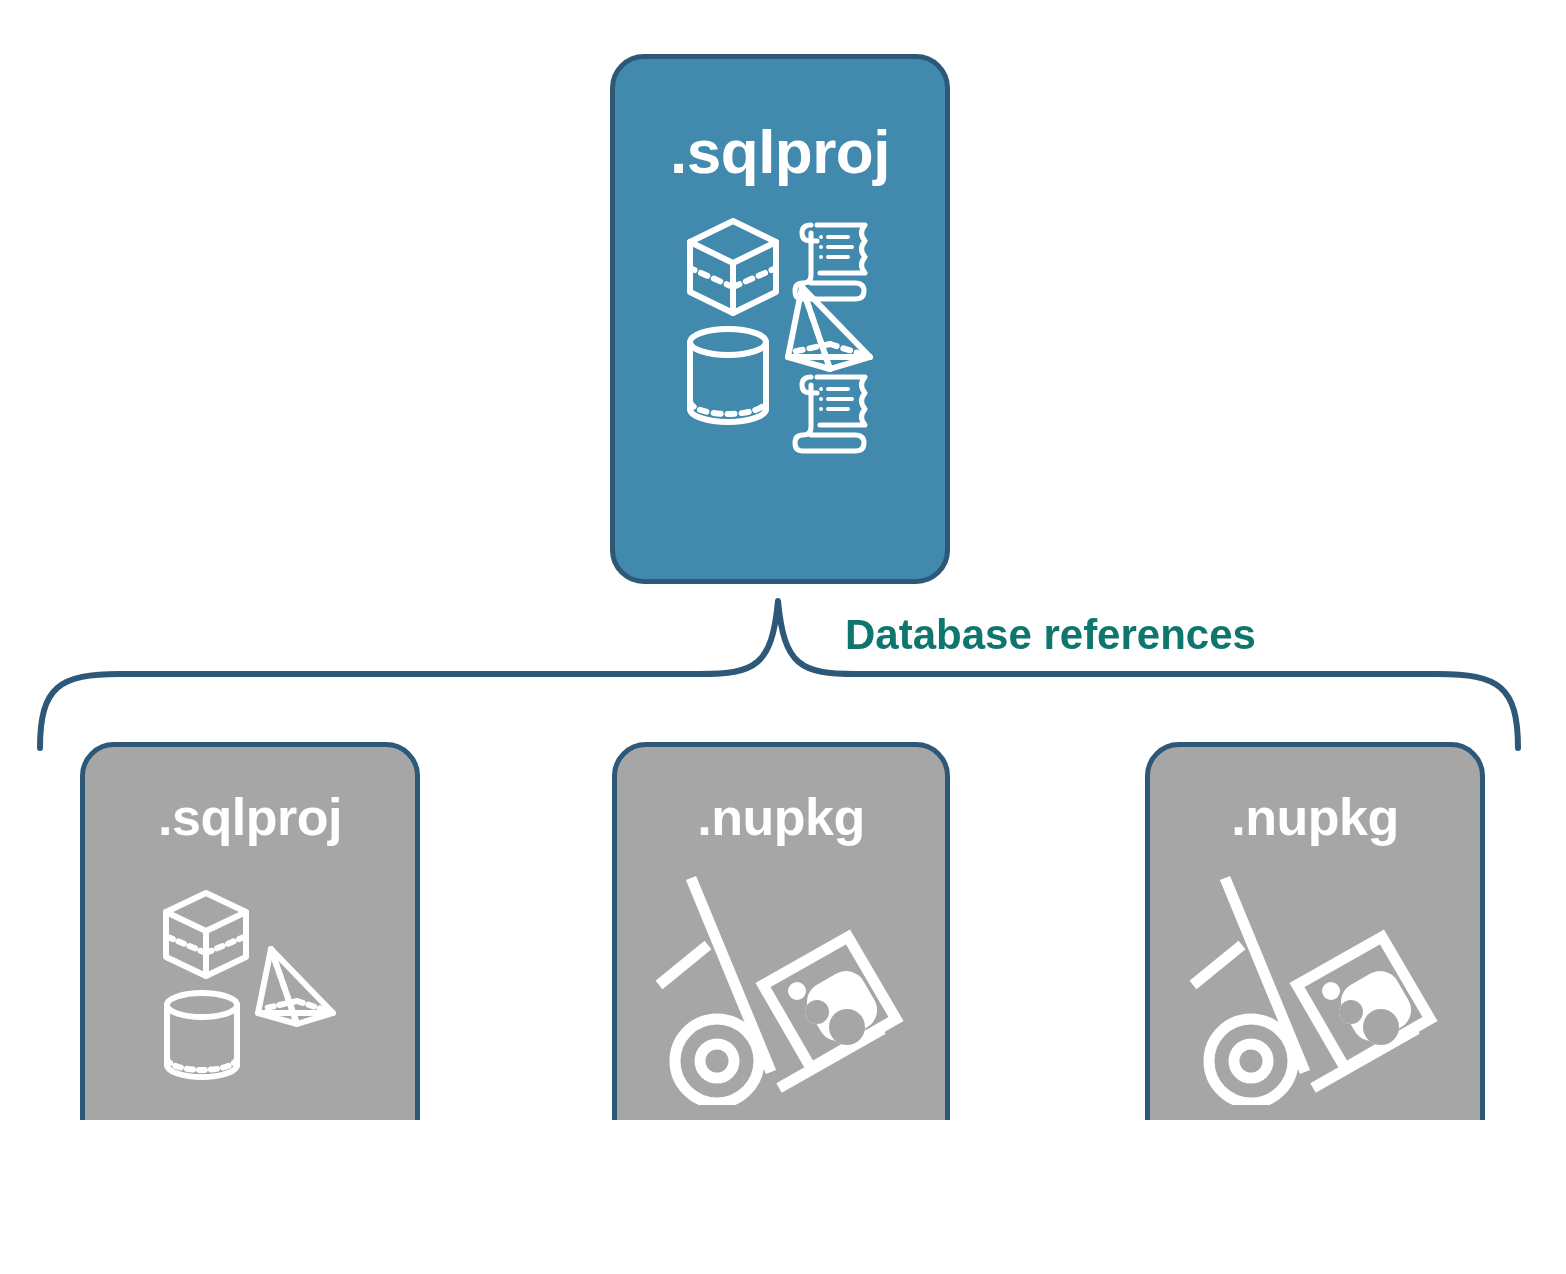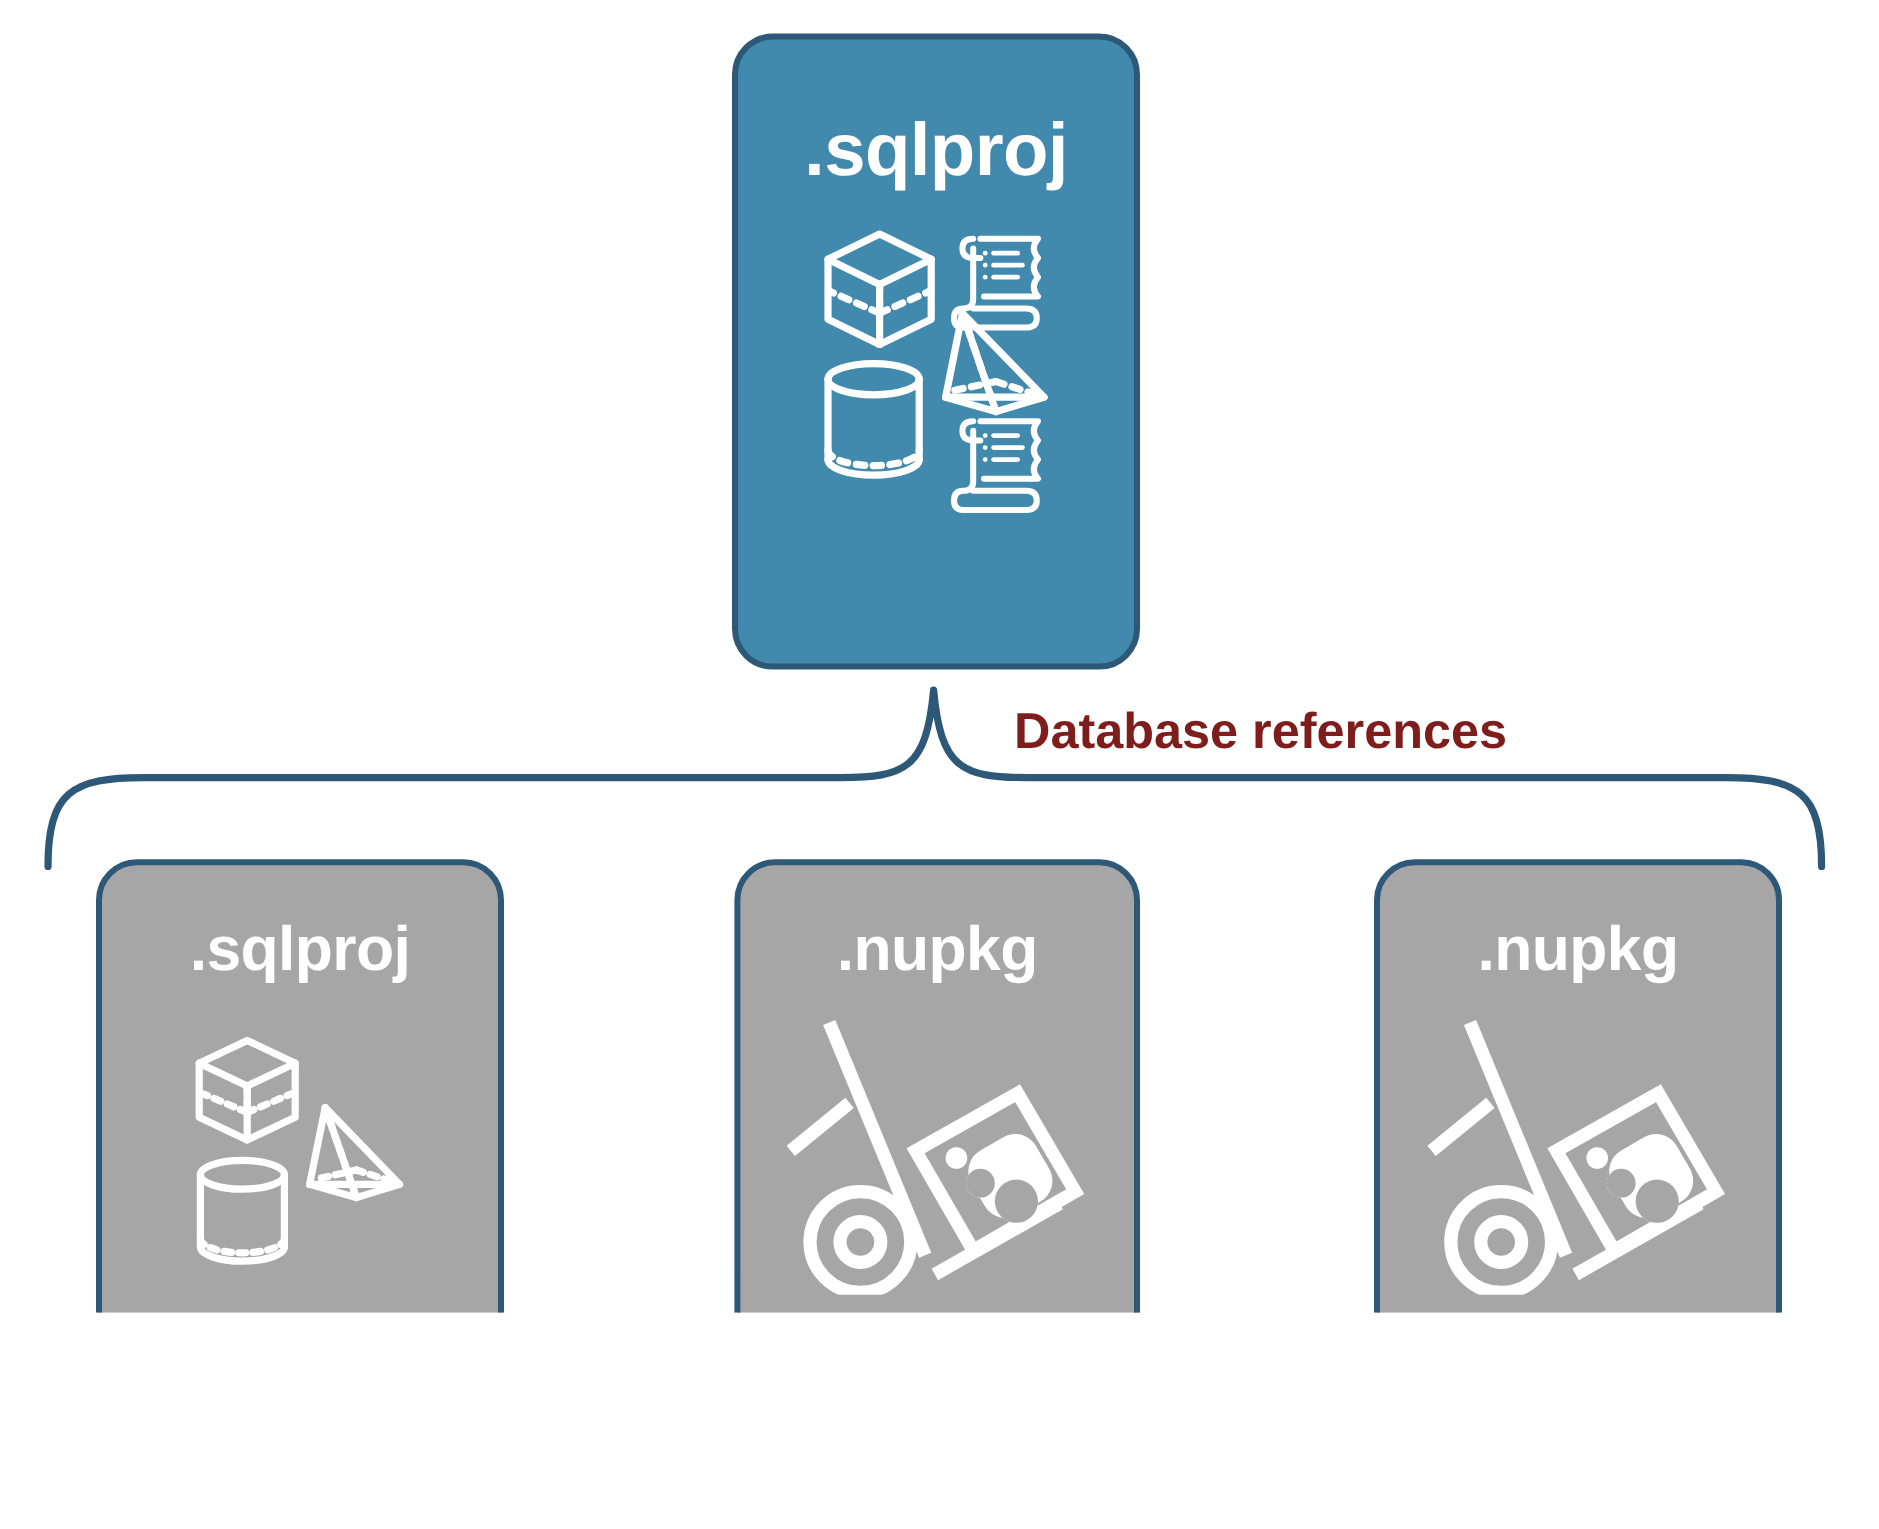--- a/index.html
+++ b/index.html
@@ -9,20 +9,21 @@
   }
   body {
     font-family: "Liberation Sans", sans-serif;
   }
   #canvas {
     position: relative;
     width: 1566px;
     height: 1094px;
     background: #ffffff;
     overflow: hidden;
+    margin-top: 26px;
   }
   .node {
     position: absolute;
     border-radius: 34px;
     border: 5px solid #2d5878;
     box-sizing: border-box;
     display: flex;
     flex-direction: column;
     align-items: center;
   }
@@ -44,21 +45,21 @@
   }
   .bracket-svg, .brace-svg {
     position: absolute;
     left: 0;
     top: 0;
     overflow: visible;
     pointer-events: none;
   }
   .edge-label {
     position: absolute;
-    color: #7f1d1d;
+    color: #0f766e;
     font-weight: bold;
     white-space: nowrap;
     line-height: 1;
     user-select: none;
   }
 </style>
 </head>
 <body>
 
 <div id="canvas">

